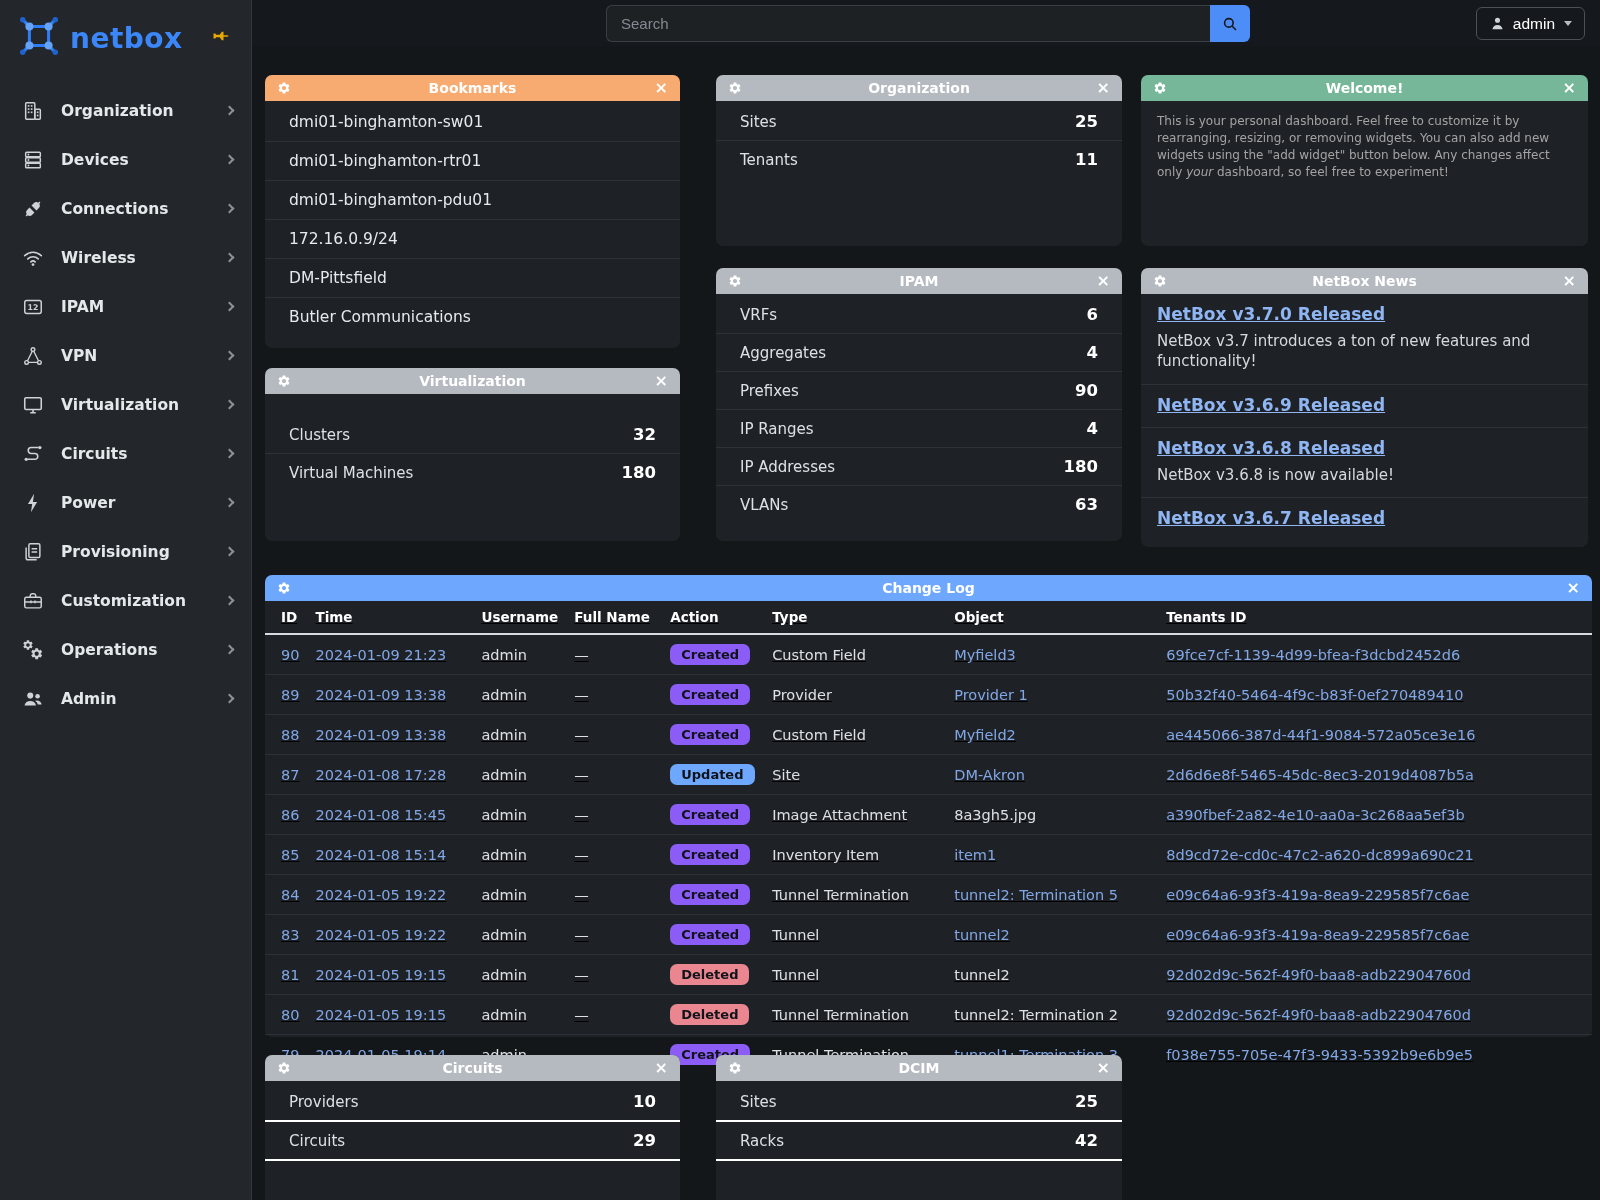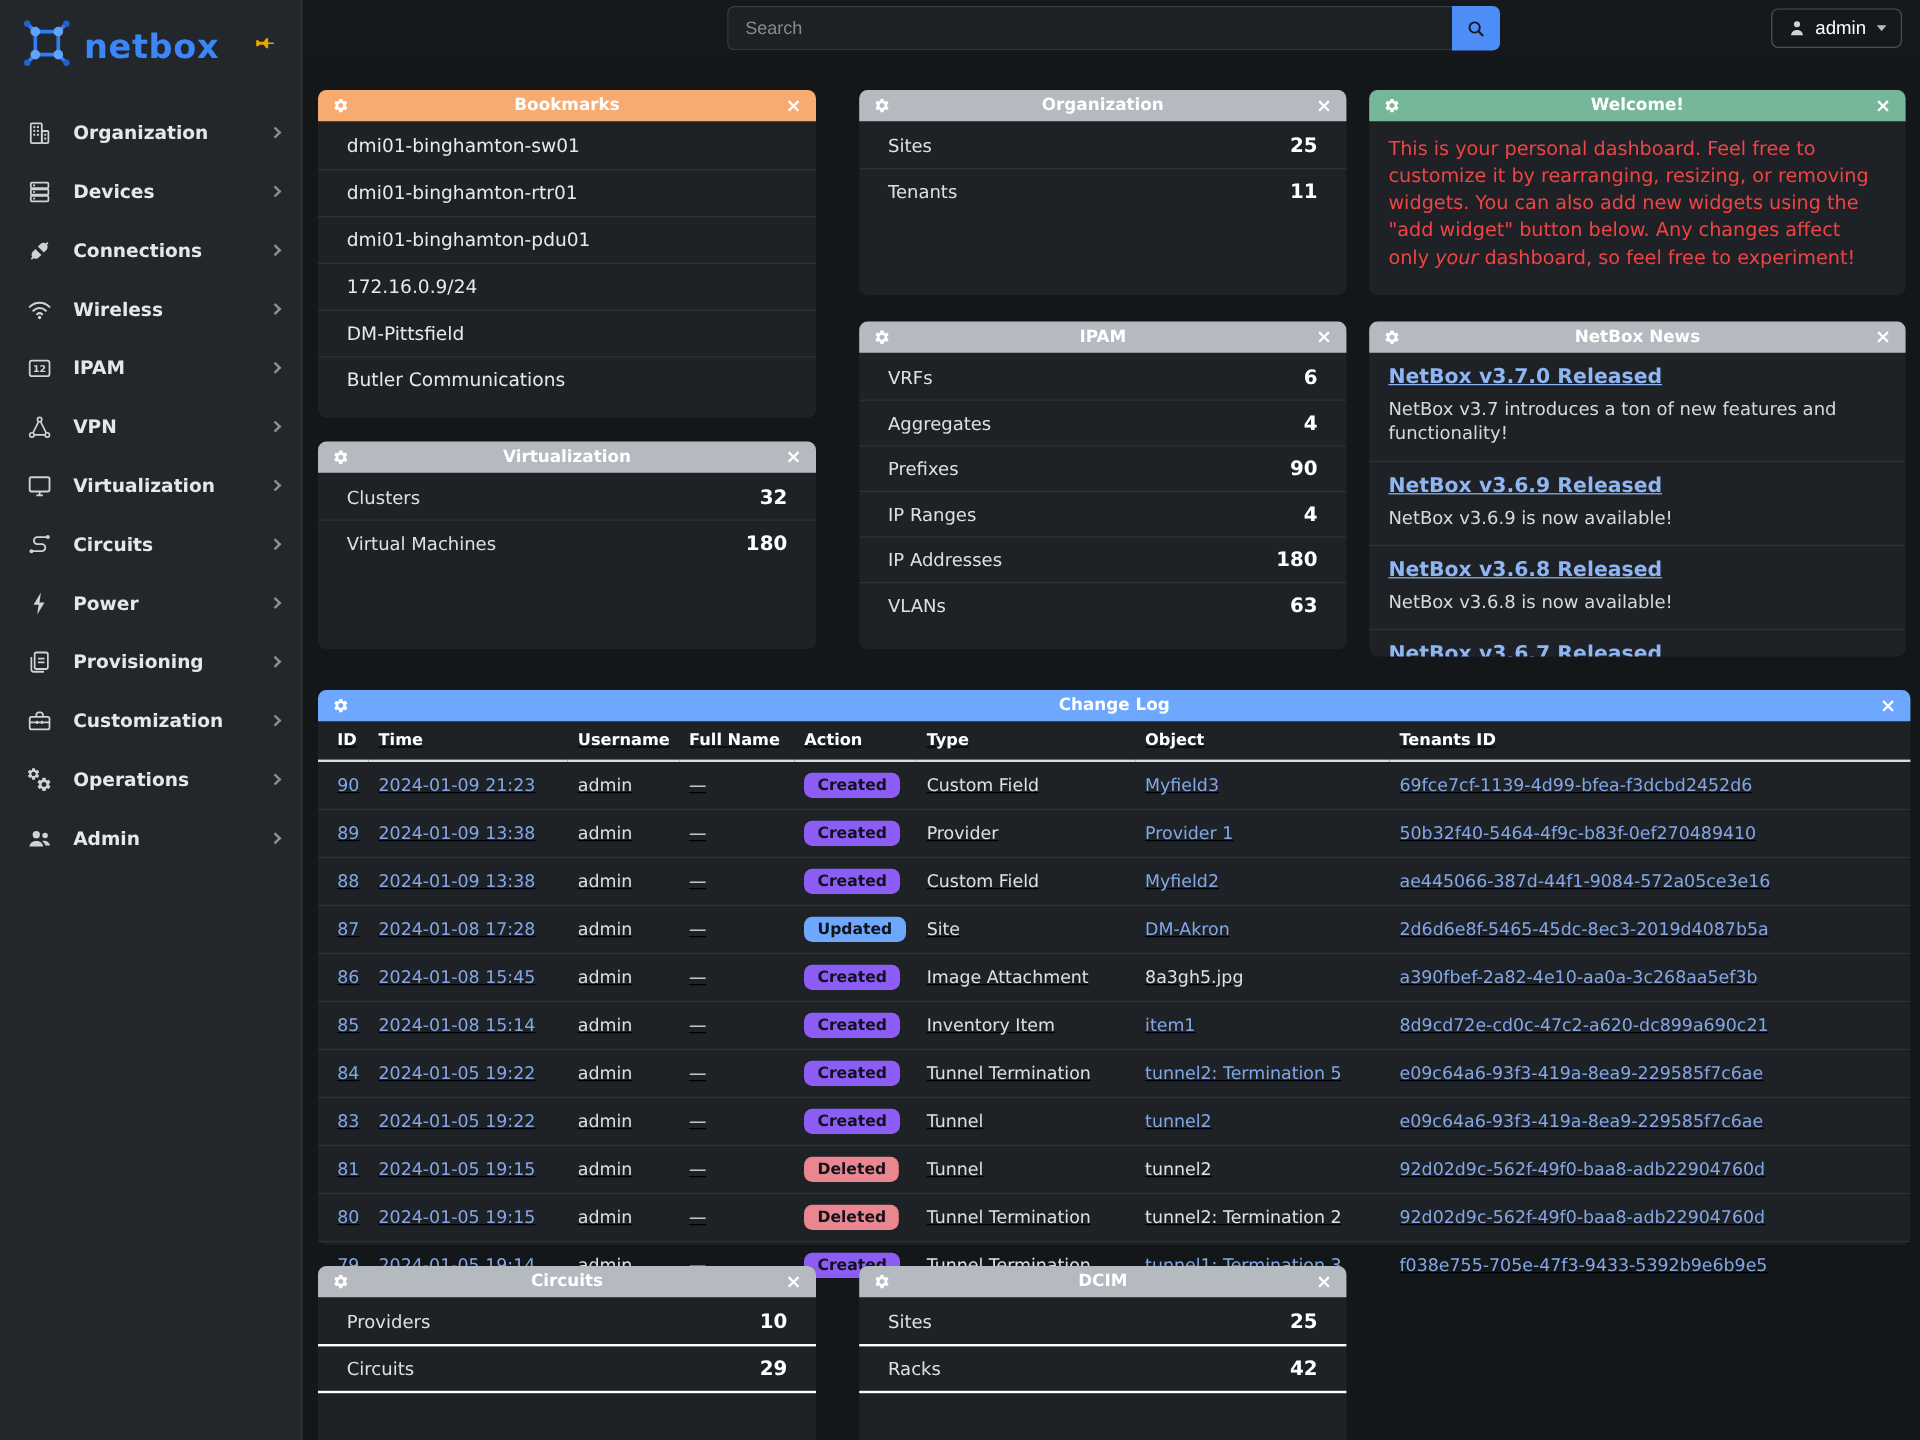--- a/index.html
+++ b/index.html
@@ -47,21 +47,21 @@
   .stat-row { display:flex; justify-content:space-between; align-items:center;
     padding:9px 24px; cursor:default; }
   .stat-row + .stat-row { border-top:1px solid #2e3236; }
   .stat-label { color:#dde1e5; font-size:15px; }
   .stat-value { color:#fff; font-size:16.5px; font-weight:bold; }
   .clipped .stat-row { border-top:none; border-bottom:2px solid #ffffff; }
 
   .bm-row { padding:10px 24px; color:#e6eaee; font-size:15.5px; cursor:pointer; }
   .bm-row + .bm-row { border-top:1px solid #2e3236; }
 
-  .welcome-body { padding:12px 16px; color:#ef4444; font-size:16px; line-height:1.42; }
+  .welcome-body { padding:12px 16px; color:#a3a3a3; font-size:12px; line-height:1.42; }
 
   .news-body { overflow:hidden; height:253px; }
   .news-item { padding:10px 16px 12px; }
   .news-item + .news-item { border-top:1px solid #2e3236; }
   .news-link { color:#8fb5f3; font-size:17px; font-weight:bold; text-decoration:underline; cursor:pointer; }
   .news-desc { color:#d6dade; font-size:15px; margin-top:7px; line-height:1.35; }
   .news-desc:empty { display:none; }
 
   
   table { width:100%; border-collapse:collapse;text-decoration:underline; }
@@ -405,42 +405,41 @@
     <span class="hdr-close">×</span>
   </div>
   <div class="news-body">
 
   <div class="news-item">
       <span class="news-link">NetBox v3.7.0 Released</span>
       <div class="news-desc">NetBox v3.7 introduces a ton of new features and functionality!</div>
     </div>
       <div class="news-item">
       <span class="news-link">NetBox v3.6.9 Released</span>
-      <div class="news-desc">NetBox v3.6.9 is now available!</div>
     </div>
       <div class="news-item">
       <span class="news-link">NetBox v3.6.8 Released</span>
       <div class="news-desc">NetBox v3.6.8 is now available!</div>
     </div>
       <div class="news-item">
       <span class="news-link">NetBox v3.6.7 Released</span>
       
     </div>
     </div>
 </div>
 
 <div class="card" style="left:265px; top:368px; width:415px; height:173px;">
   <div class="card-header hd-gray">
     <svg class="hdr-gear">
         <use href="#i-gear" width="14" height="14"></use>
       </svg>
     <span class="card-title">Virtualization</span>
     <span class="hdr-close">×</span>
   </div>
-  <div style="padding-top:2px;">
+  <div style="padding-top:2px;margin-top:20px;">
 
   <div class="stat-row">
       <span class="stat-label">Clusters</span>
       <span class="stat-value">32</span>
     </div>
       <div class="stat-row">
       <span class="stat-label">Virtual Machines</span>
       <span class="stat-value">180</span>
     </div>
     </div>

